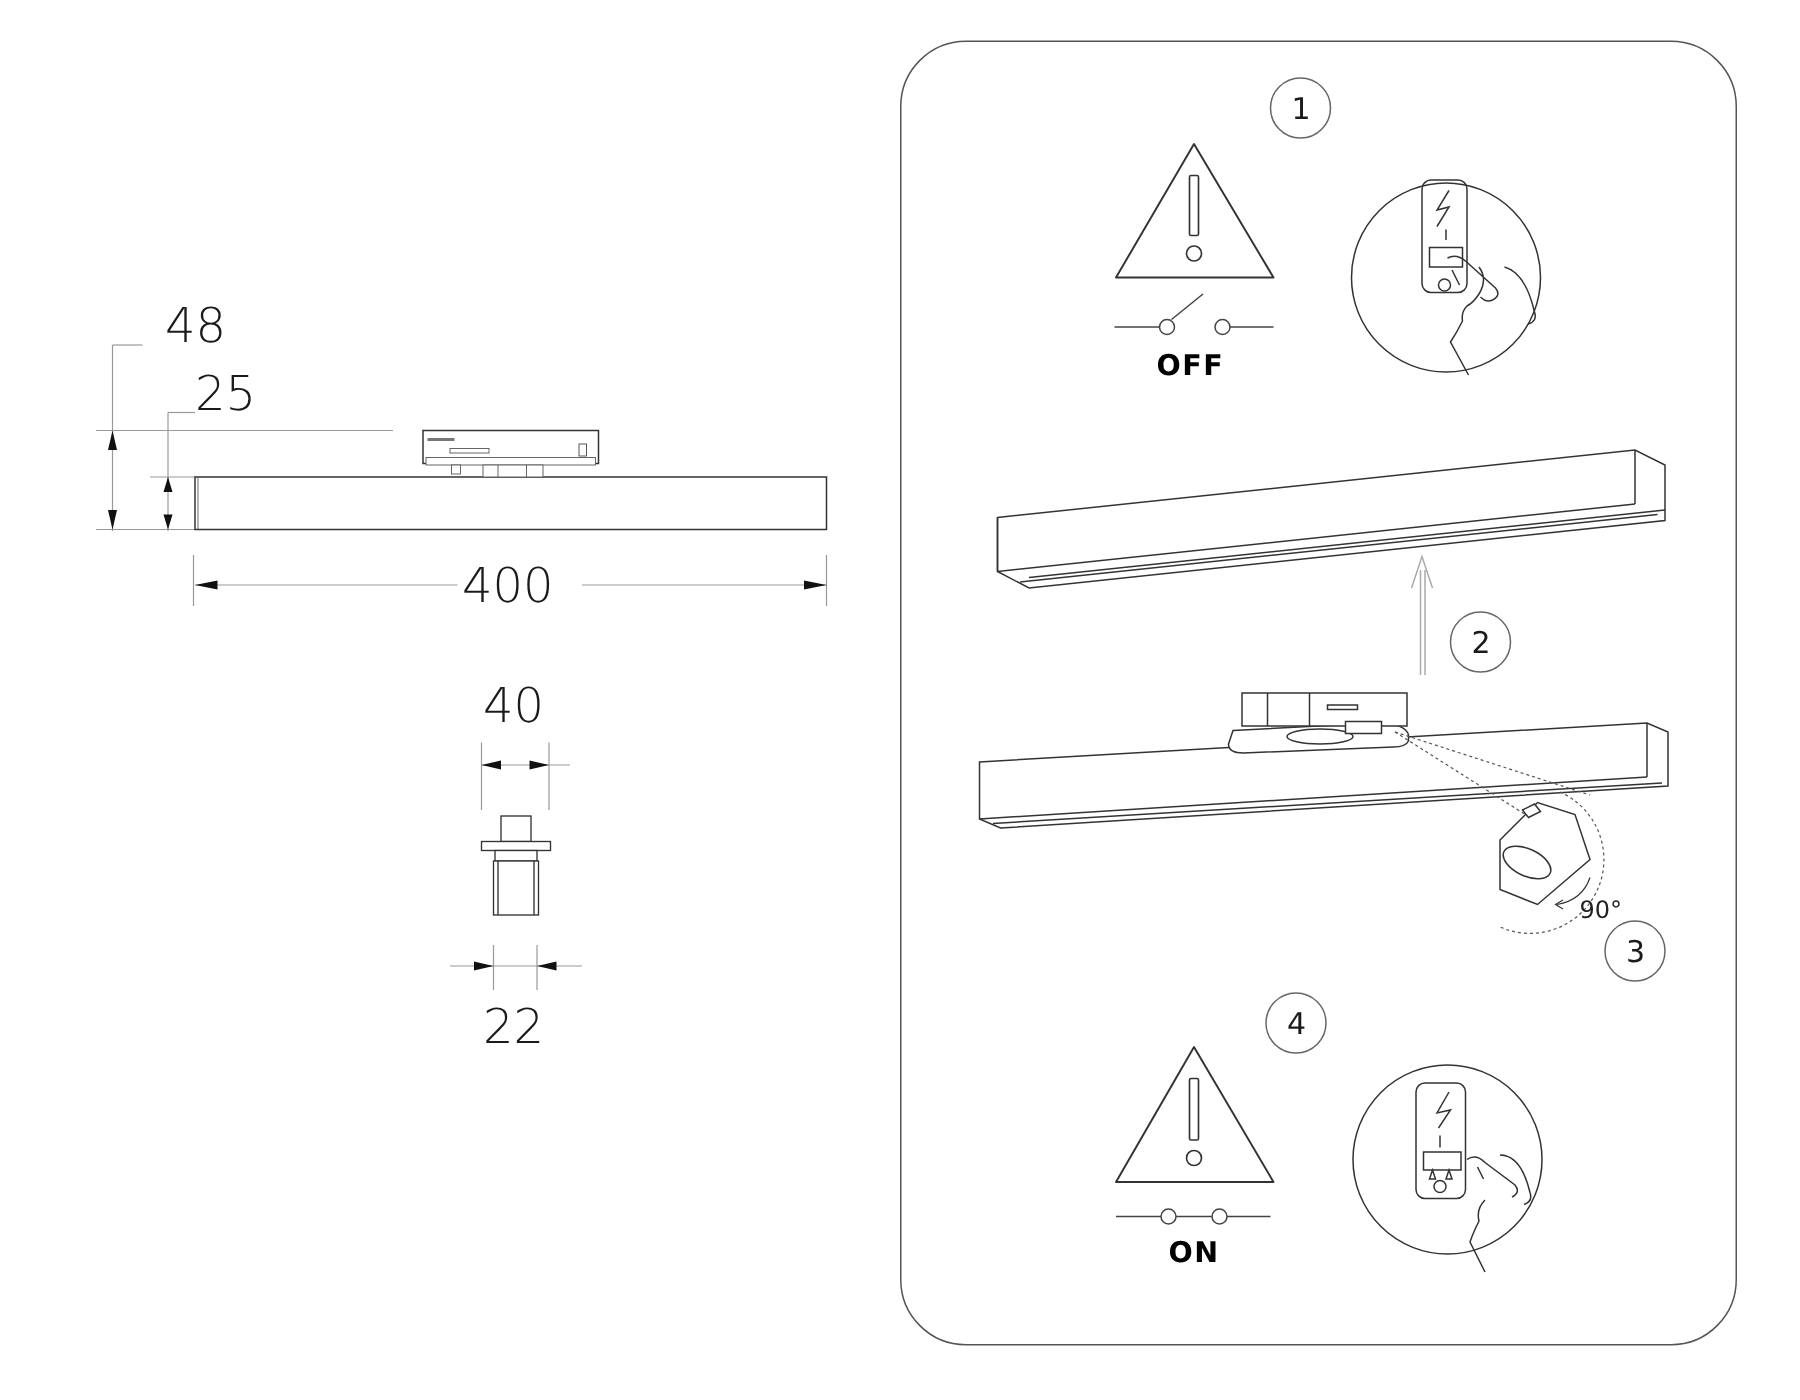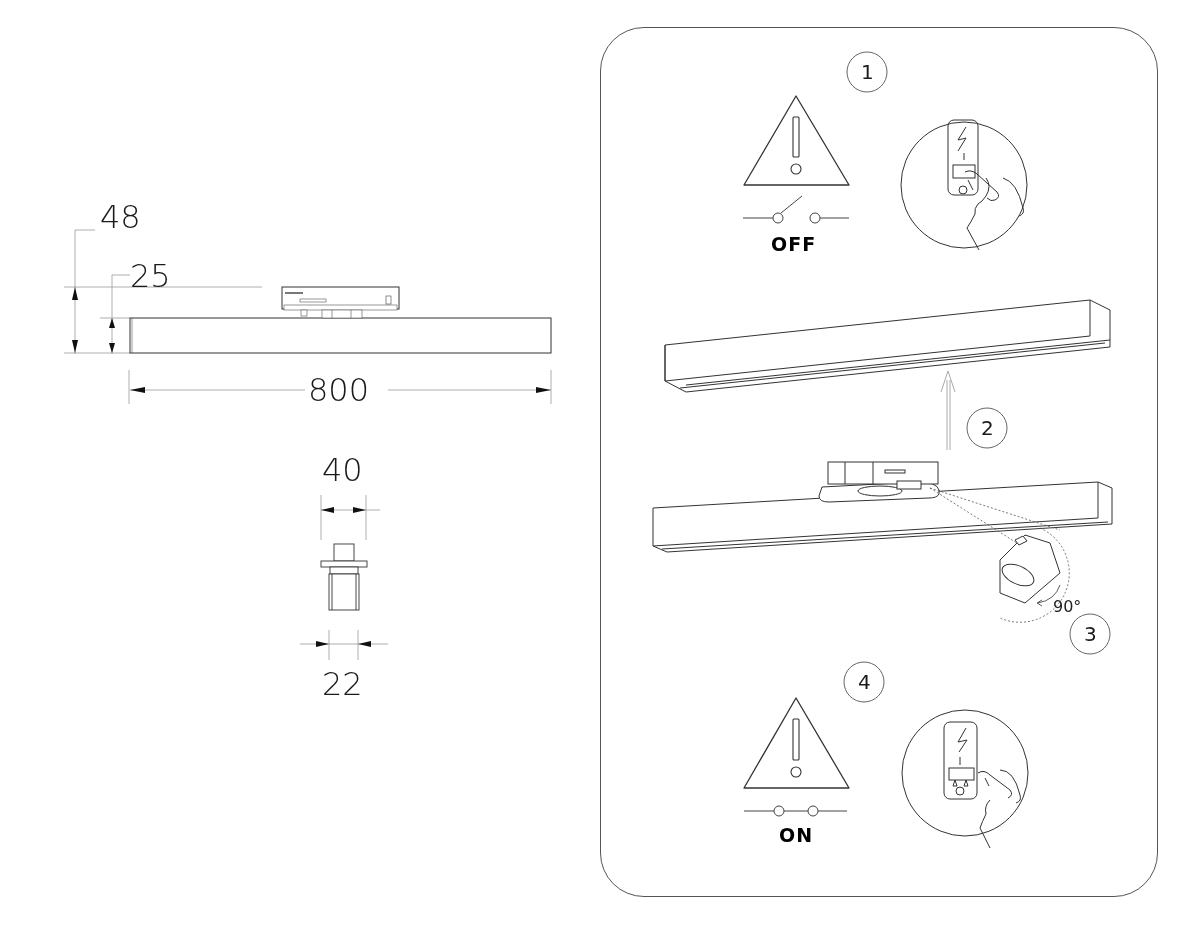--- a/index.html
+++ b/index.html
@@ -71,23 +71,23 @@
     <g stroke="#333" stroke-width="0.9" fill="#fff">
       <rect x="334" y="544" width="20" height="17"></rect>
       <rect x="321" y="561" width="46" height="6"></rect>
       <rect x="330" y="567" width="28" height="7"></rect>
       <rect x="329" y="574" width="30" height="36"></rect>
       <line x1="332" y1="574" x2="332" y2="610"></line>
       <line x1="356" y1="574" x2="356" y2="610"></line>
     </g>
   </svg>
 
-  <div class="dim-label" style="left:100px;top:201px;">48</div>
-  <div class="dim-label" style="left:130px;top:260px;">25</div>
-  <div class="dim-label" style="left:308px;top:374px;">800</div>
+  <div class="dim-label" style="left:110px;top:201px;">48</div>
+  <div class="dim-label" style="left:130px;top:246px;">25</div>
+  <div class="dim-label" style="left:308px;top:374px;">400</div>
   <div class="dim-label" style="left:322px;top:454px;">40</div>
   <div class="dim-label" style="left:322px;top:668px;text-align:center;">22</div>
 </div>
 
 <div class="abs" style="left:600px;top:27px;width:558px;height:870px;border:1.4px solid #555;border-radius:44px;box-sizing:border-box;"></div>
 
 <svg width="1200" height="933">
 
   <circle cx="867" cy="72" r="20" fill="none" stroke="#666" stroke-width="1"></circle>
 

